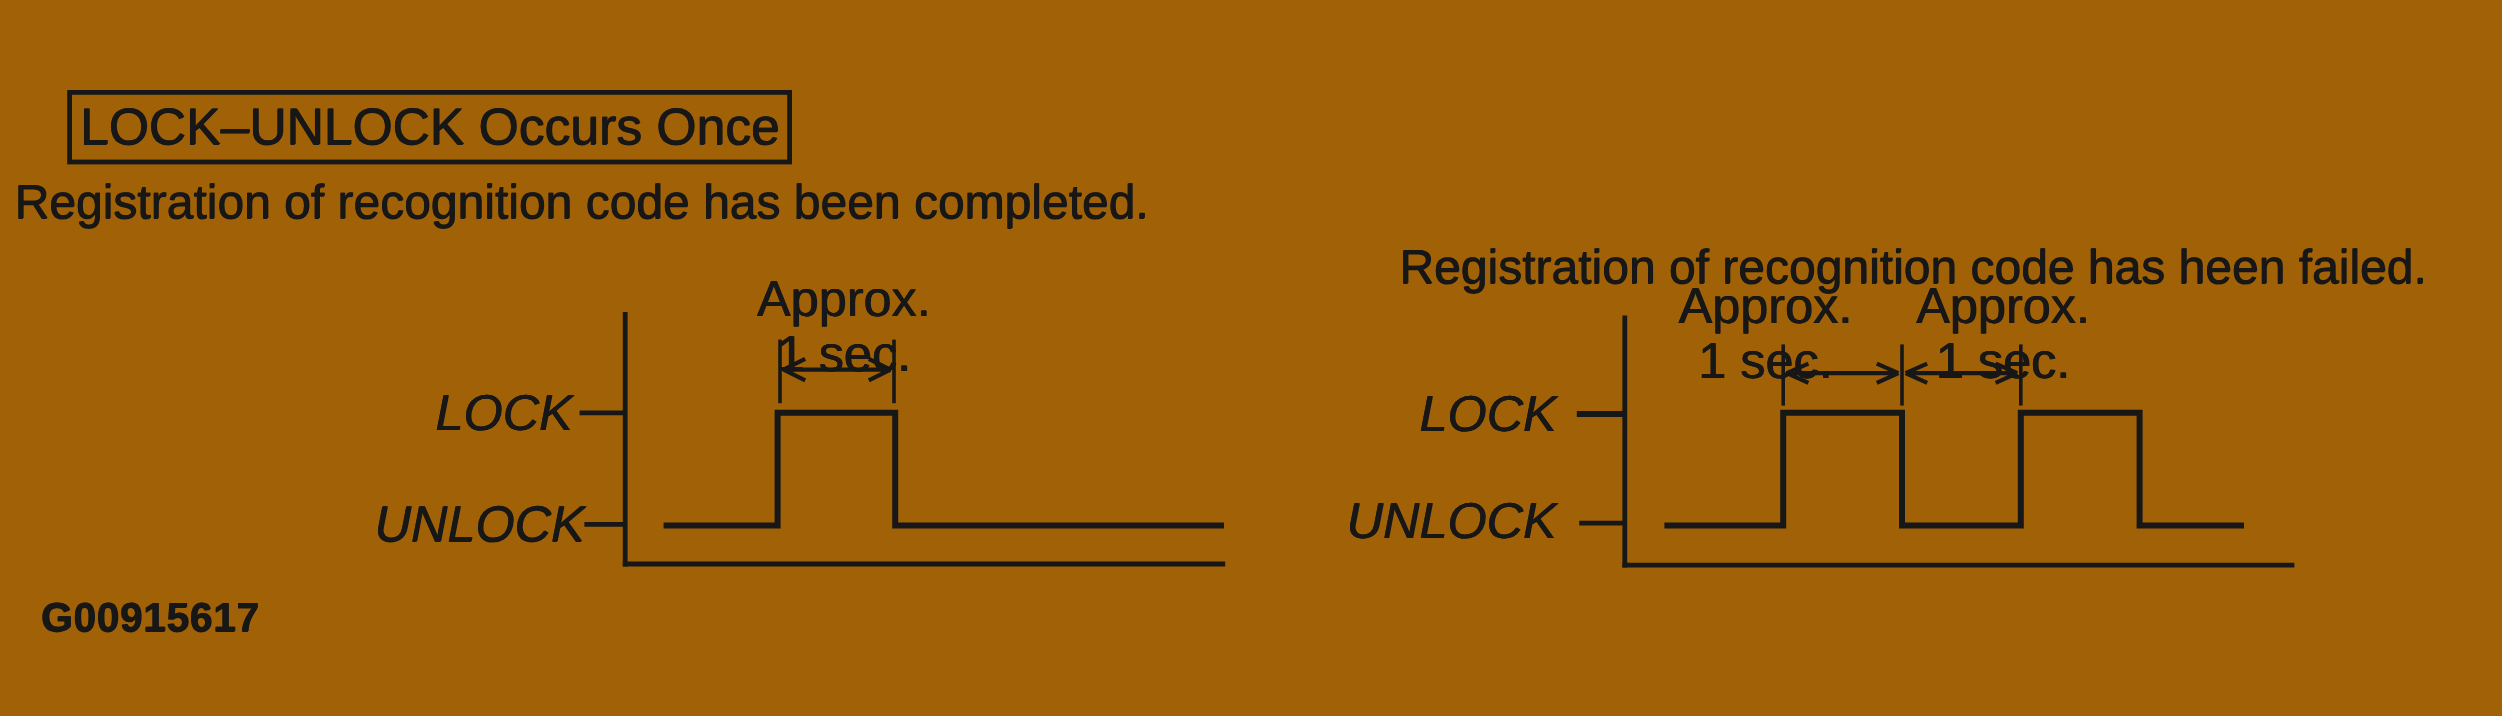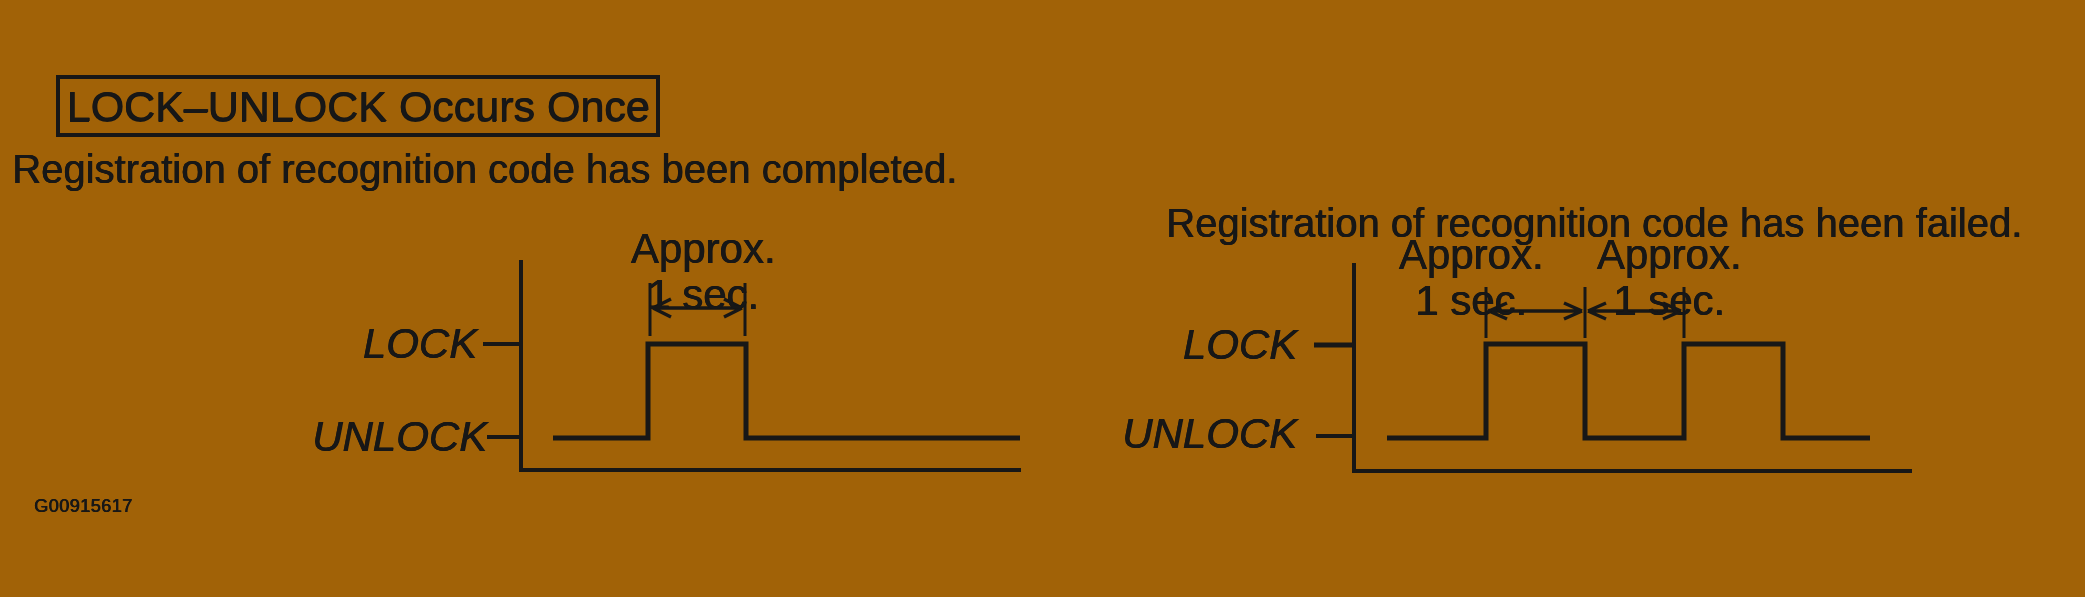--- a/index.html
+++ b/index.html
@@ -22,21 +22,21 @@
     position:absolute;
     border:4px solid #171717;
     display:flex;align-items:center;justify-content:center;
     box-sizing:border-box;
     font-size:43px;
     text-shadow:0.8px 0 0 currentColor, 0 0.5px 0 currentColor;
   }
   .caption{font-size:40px;}
   .axis-label{font-size:42px;line-height:46px;text-align:right;font-style:italic;}
   .annotation{font-size:42px;line-height:46px;text-align:center;margin-top:27px;}
-  .fig-id{font-size:18px;font-weight:normal;letter-spacing:0.5px;}
+  .fig-id{font-size:34px;font-weight:bold;letter-spacing:0.5px;}
 </style>
 </head>
 <body>
 
 <div class="canvas">
 
   <svg class="strokes" viewBox="0 0 2085 597">
     <g stroke="#171717" fill="none">
       <path d="M521 260 V472" stroke-width="4"></path>
       <path d="M519 470 H1021" stroke-width="4"></path>

